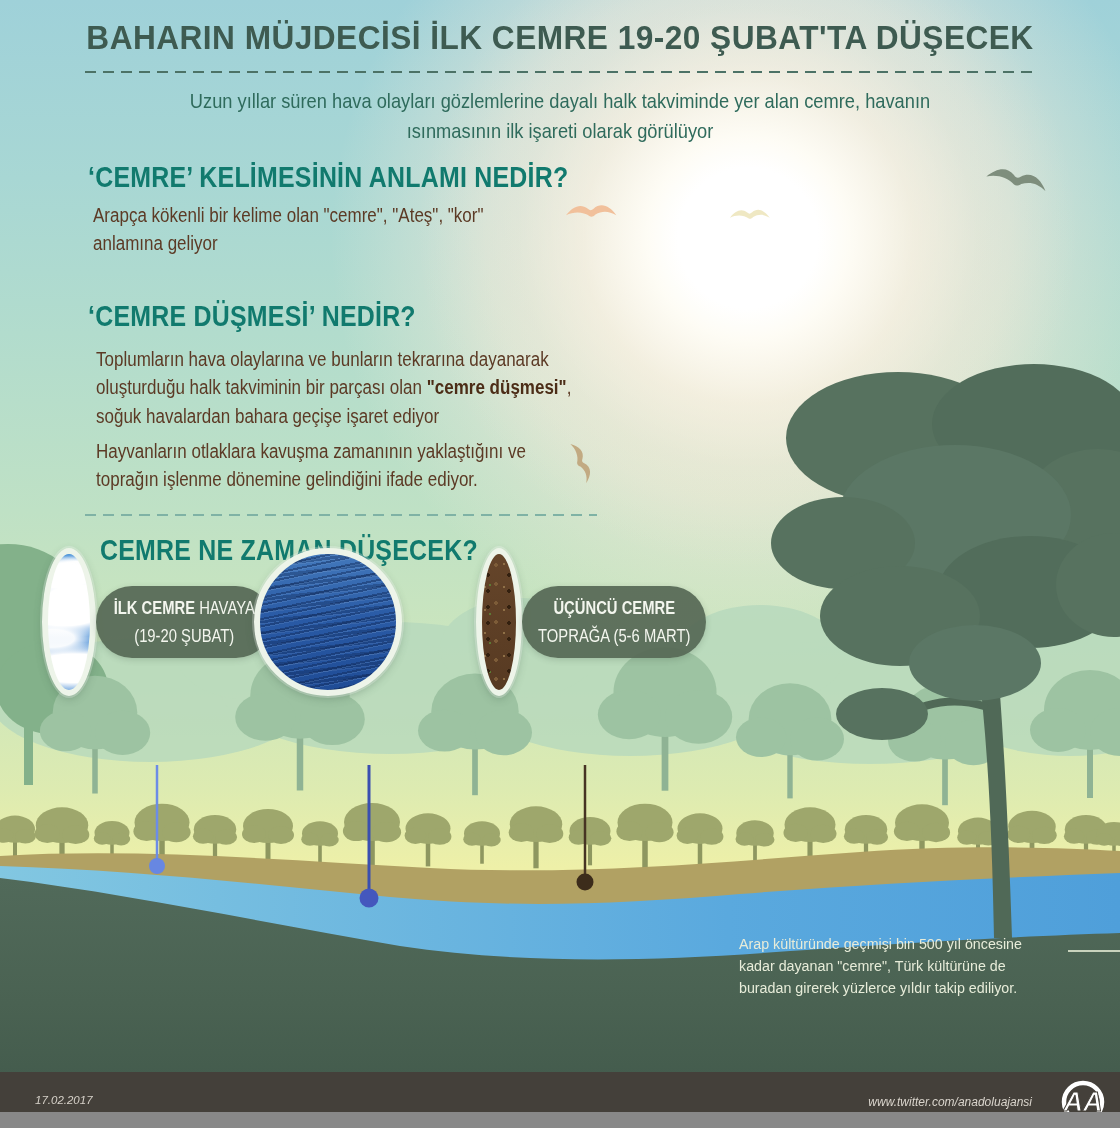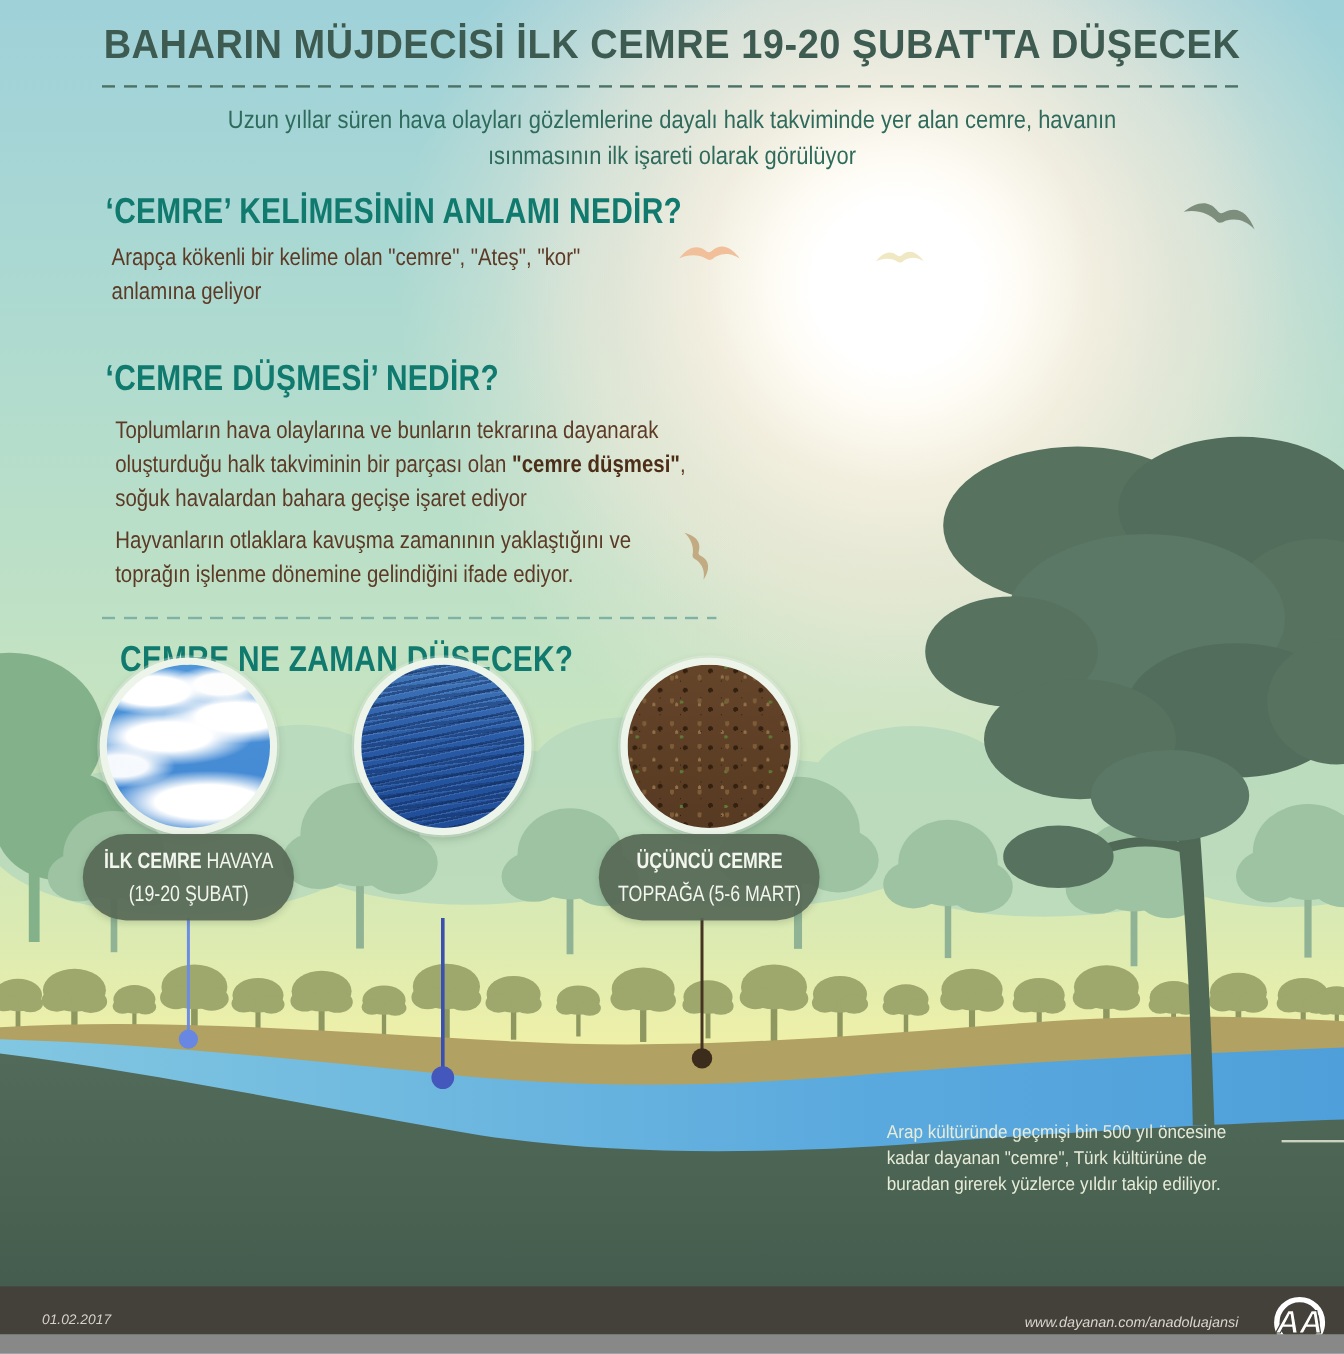--- a/index.html
+++ b/index.html
@@ -34,21 +34,21 @@
   .h2-2{top:299px;left:88px;}
   .h2-3{top:533px;left:100px;}
   .body{position:absolute;margin:0;font-size:20px;color:#5c3a25;line-height:1.42;
     white-space:pre-line;transform:scaleX(.85);transform-origin:left;}
   .b1{top:201px;left:93px;}
   .b2{top:345px;left:96px;}
   .b3{top:437px;left:96px;}
   .bold-brown{font-weight:800;color:#4c2d17;}
 
   
-  .card{position:absolute;top:548px;width:230px;display:flex;flex-direction:column;align-items:center;}
+  .card{position:absolute;top:548px;width:230px;display:flex;flex-direction:row;align-items:center;}
   .card1{left:42px;}.card2{left:254px;}.card3{left:476px;}
   .circle{width:136px;height:136px;border-radius:50%;border:6px solid #edf4e9;
     box-shadow:0 0 0 2px rgba(255,255,255,.25),0 3px 8px rgba(60,90,70,.3);}
   .photo-sky{background:
     radial-gradient(ellipse 52px 20px at 28% 16%,#fff 60%,rgba(255,255,255,0) 100%),
     radial-gradient(ellipse 40px 16px at 70% 12%,#fdfdfd 55%,rgba(255,255,255,0) 100%),
     radial-gradient(ellipse 62px 22px at 80% 32%,#fff 55%,rgba(255,255,255,0) 100%),
     radial-gradient(ellipse 70px 24px at 38% 44%,#fff 50%,rgba(255,255,255,0) 100%),
     radial-gradient(ellipse 46px 18px at 8% 62%,rgba(255,255,255,.95) 50%,rgba(255,255,255,0) 100%),
     radial-gradient(ellipse 80px 26px at 62% 84%,#fff 55%,rgba(255,255,255,0) 100%),
@@ -258,21 +258,21 @@
       </div>
     </div>
   </div>
 
   <p class="footnote">Arap kültüründe geçmişi bin 500 yıl öncesine
 kadar dayanan "cemre", Türk kültürüne de
 buradan girerek yüzlerce yıldır takip ediliyor.</p>
   <div class="footnote-line"></div>
 
   <footer class="footer">
-    <span class="f-date">01.02.2017</span>
-    <span class="f-url">www.dayanan.com/anadoluajansi</span>
+    <span class="f-date">17.02.2017</span>
+    <span class="f-url">www.twitter.com/anadoluajansi</span>
     <svg class="aa-logo" width="50" height="50" viewBox="0 0 50 50">
       <circle cx="25" cy="25" r="19" fill="none" stroke="#ffffff" stroke-width="4.5"></circle>
       <text x="25" y="34" text-anchor="middle" font-size="27" font-weight="bold" font-style="italic" font-family="Liberation Sans, sans-serif" fill="#ffffff" stroke="#44403a" stroke-width="1">AA</text>
     </svg>
   </footer>
 
 </div>
 
 </body></html>

